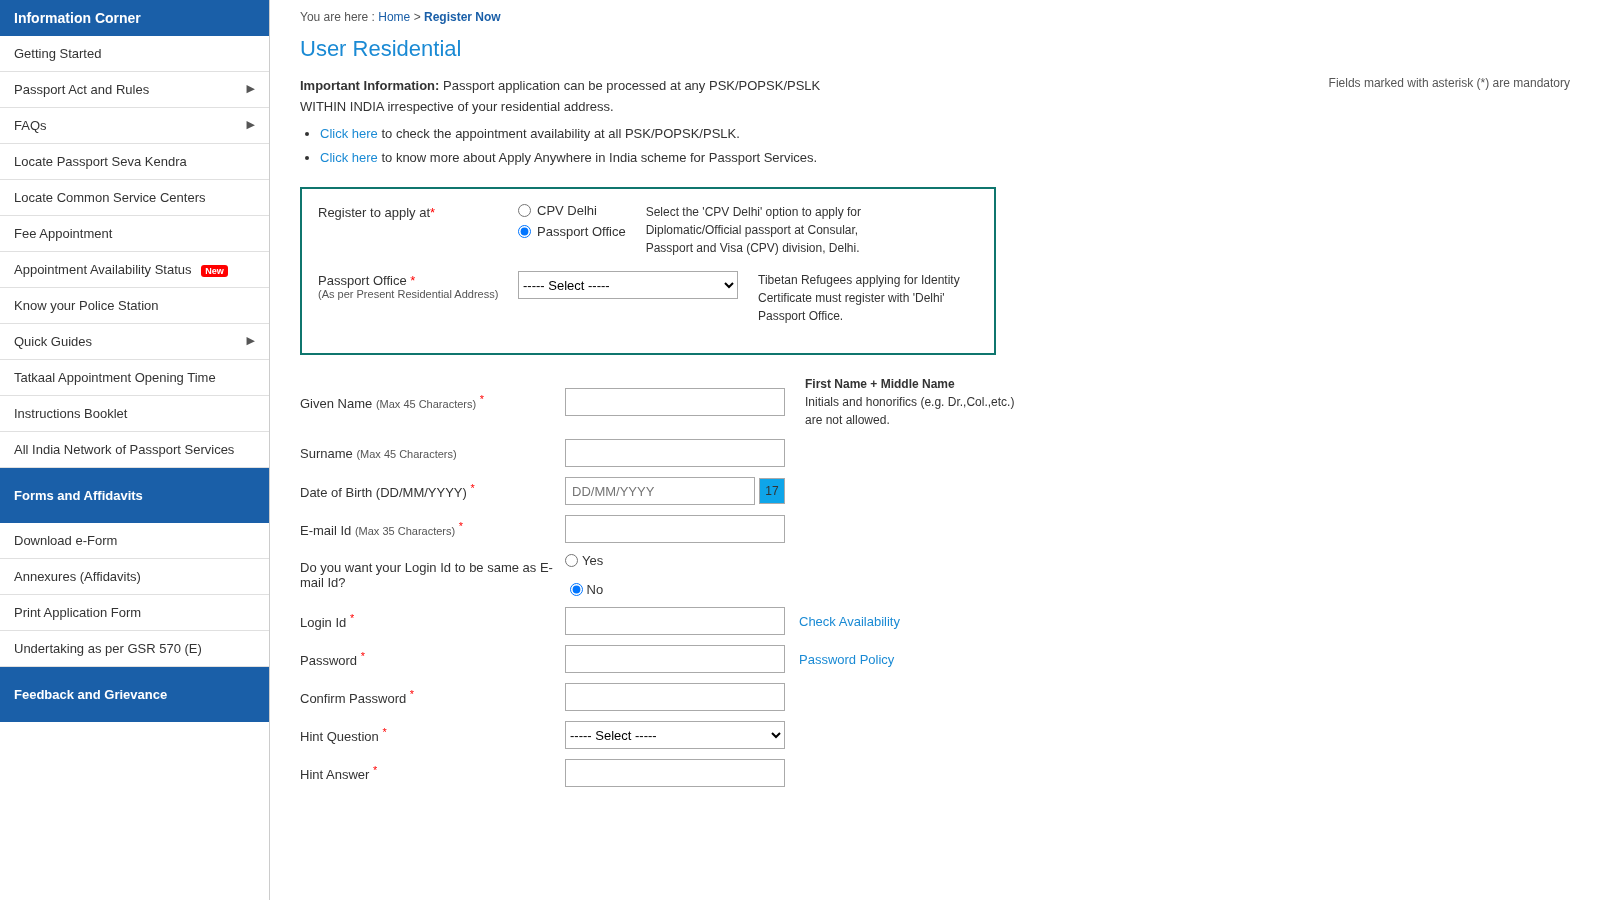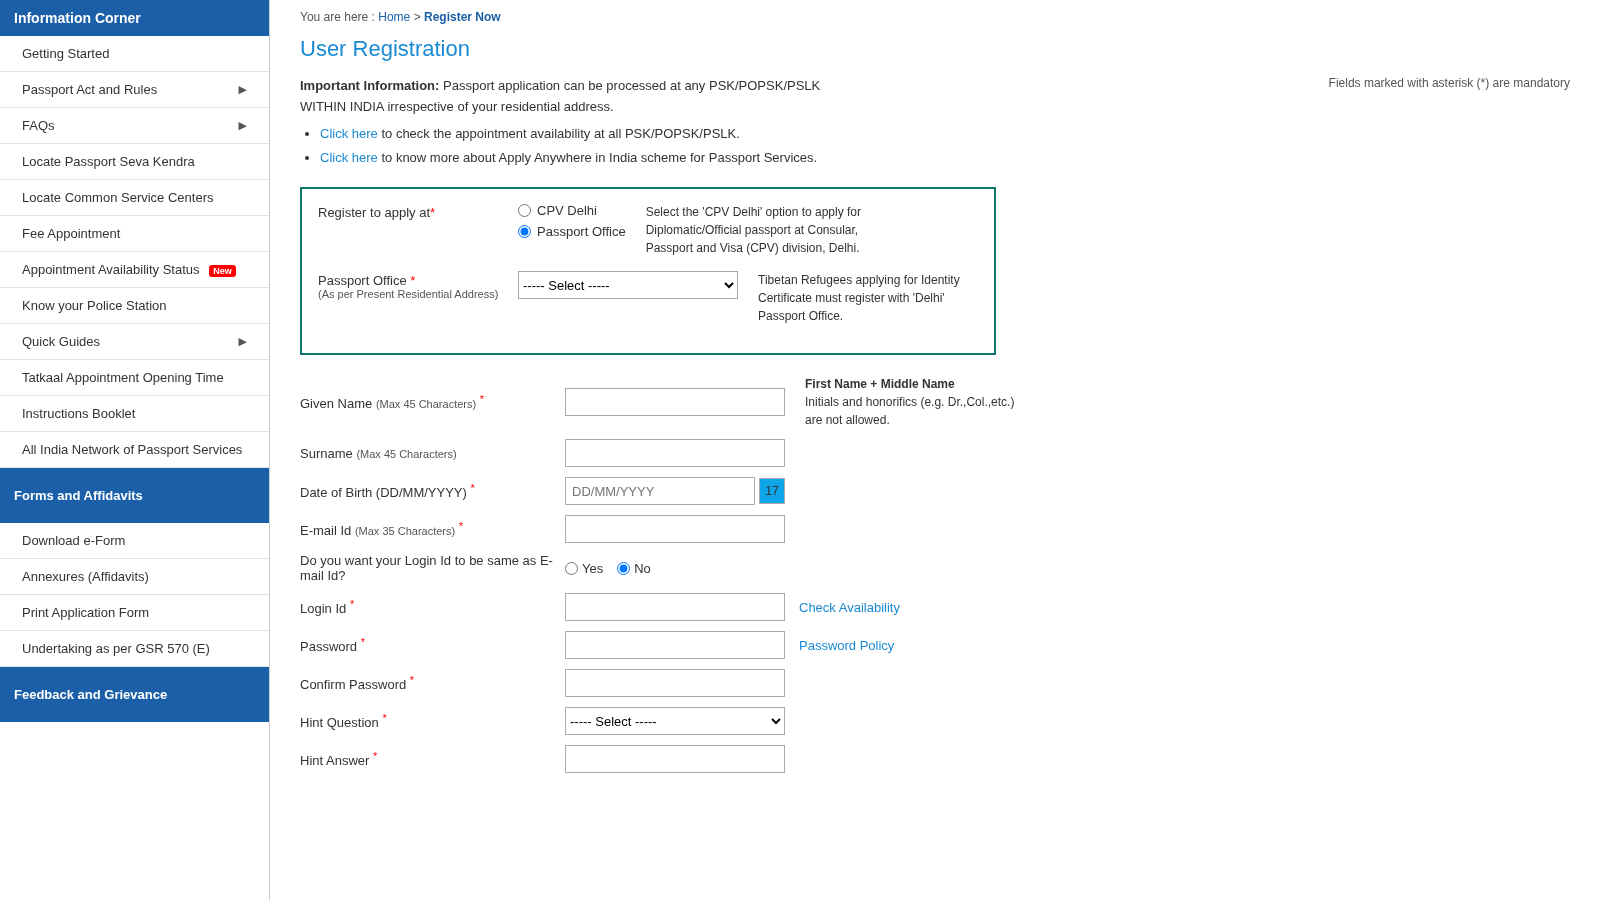--- a/index.html
+++ b/index.html
@@ -16,23 +16,23 @@
     }
     .sidebar-header {
       background: #1a5fa8;
       color: #fff;
       font-weight: bold;
       font-size: 14px;
       padding: 10px 14px;
     }
     .sidebar-item {
       display: flex;
-      align-items: center;
+      align-items: flex-start;
       justify-content: space-between;
-      padding: 10px 22px;
+      padding: 10px 14px;
       border-bottom: 1px solid #e0e0e0;
       cursor: pointer;
       color: #333;
       font-size: 13px;
     }
     .sidebar-item .arrow {
       font-size: 11px;
       color: #555;
     }
     .sidebar-section-header {
@@ -209,20 +209,21 @@
       color: #1a8ad4;
       font-size: 13px;
       margin-left: 14px;
       cursor: pointer;
       text-decoration: none;
     }
     .radio-inline {
       display: flex;
       gap: 14px;
       align-items: flex-end;
+      flex-direction: column;
     }
     .radio-inline label {
       display: flex;
       align-items: center;
       gap: 4px;
       cursor: pointer;
       font-size: 13px;
     }
   </style>
 </head>
@@ -295,21 +296,21 @@
   </div>
 
   <div class="main-content">
     <div class="breadcrumb">
       <span>You are here : </span>
       <a>Home</a>
       <span> &gt; </span>
       <span class="current">Register Now</span>
     </div>
 
-    <h1 class="page-title">User Registration</h1>
+    <h1 class="page-title">User Residential</h1>
 
     <div class="info-block">
       <div class="info-text">
         <p>
           <strong>Important Information:</strong>
           <span> Passport application can be processed at any PSK/POPSK/PSLK WITHIN INDIA irrespective of your residential address.</span>
         </p>
         <ul class="click-links">
           <li>
             <a>Click here</a>

